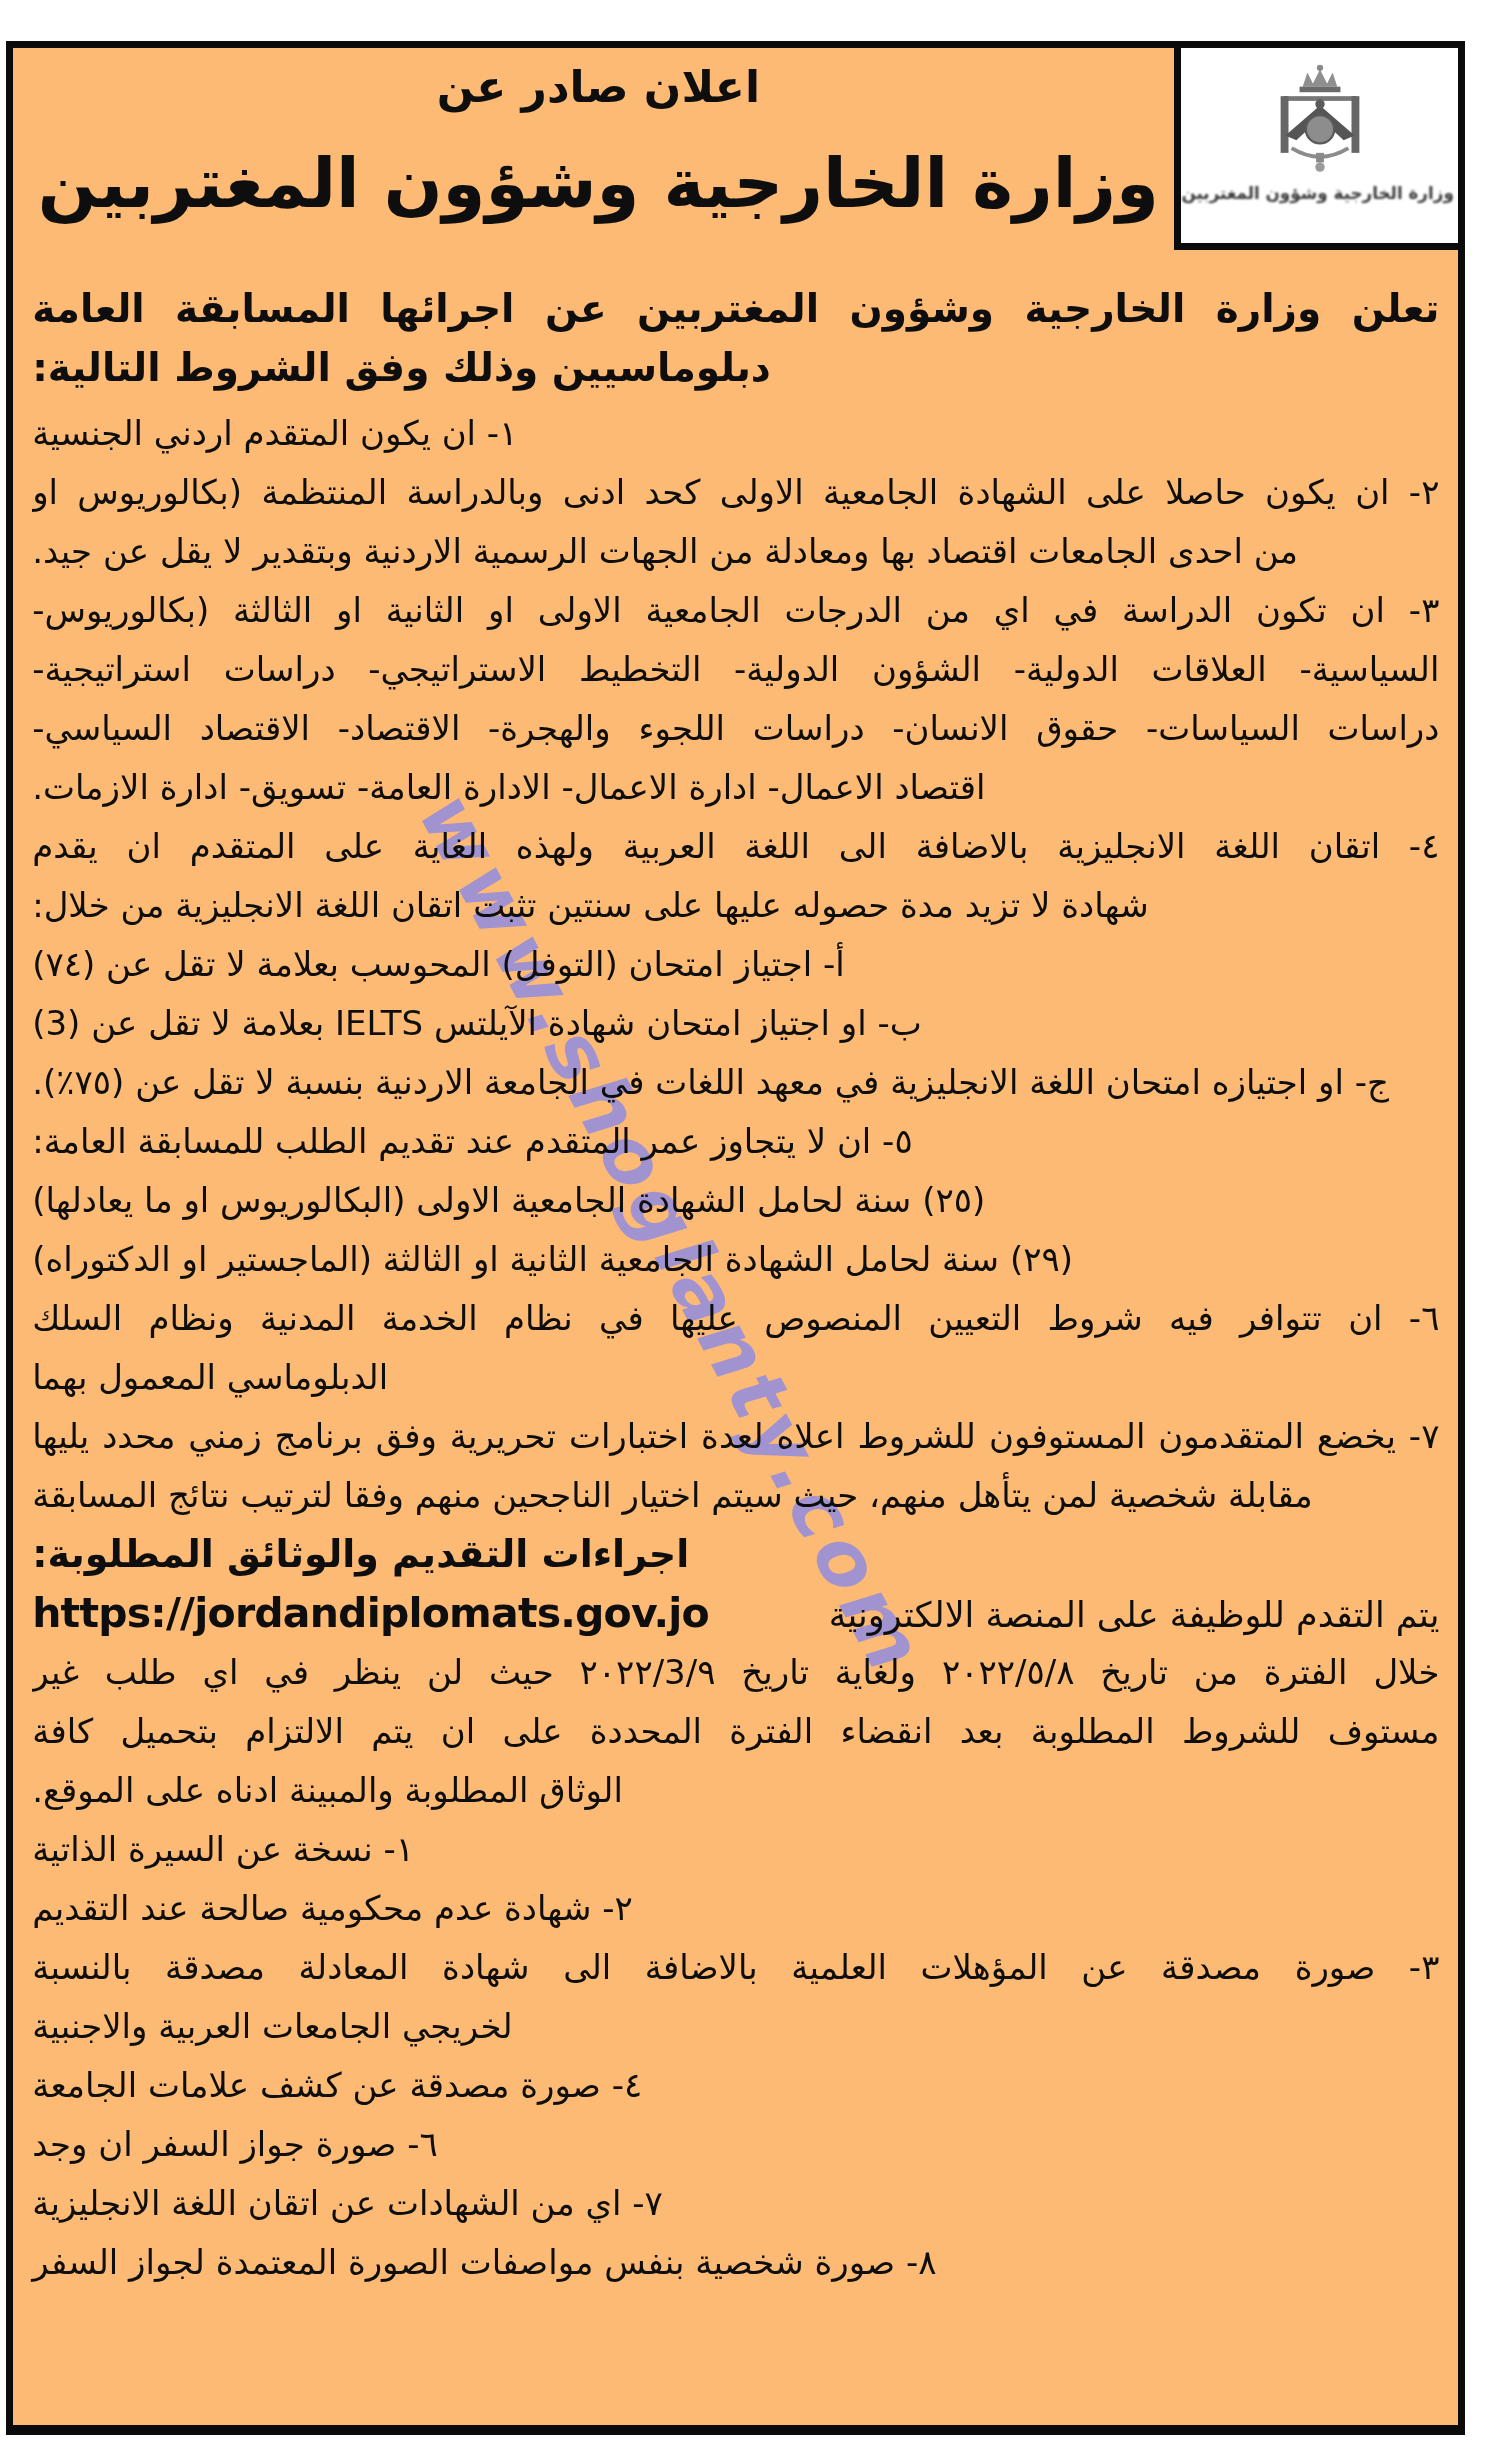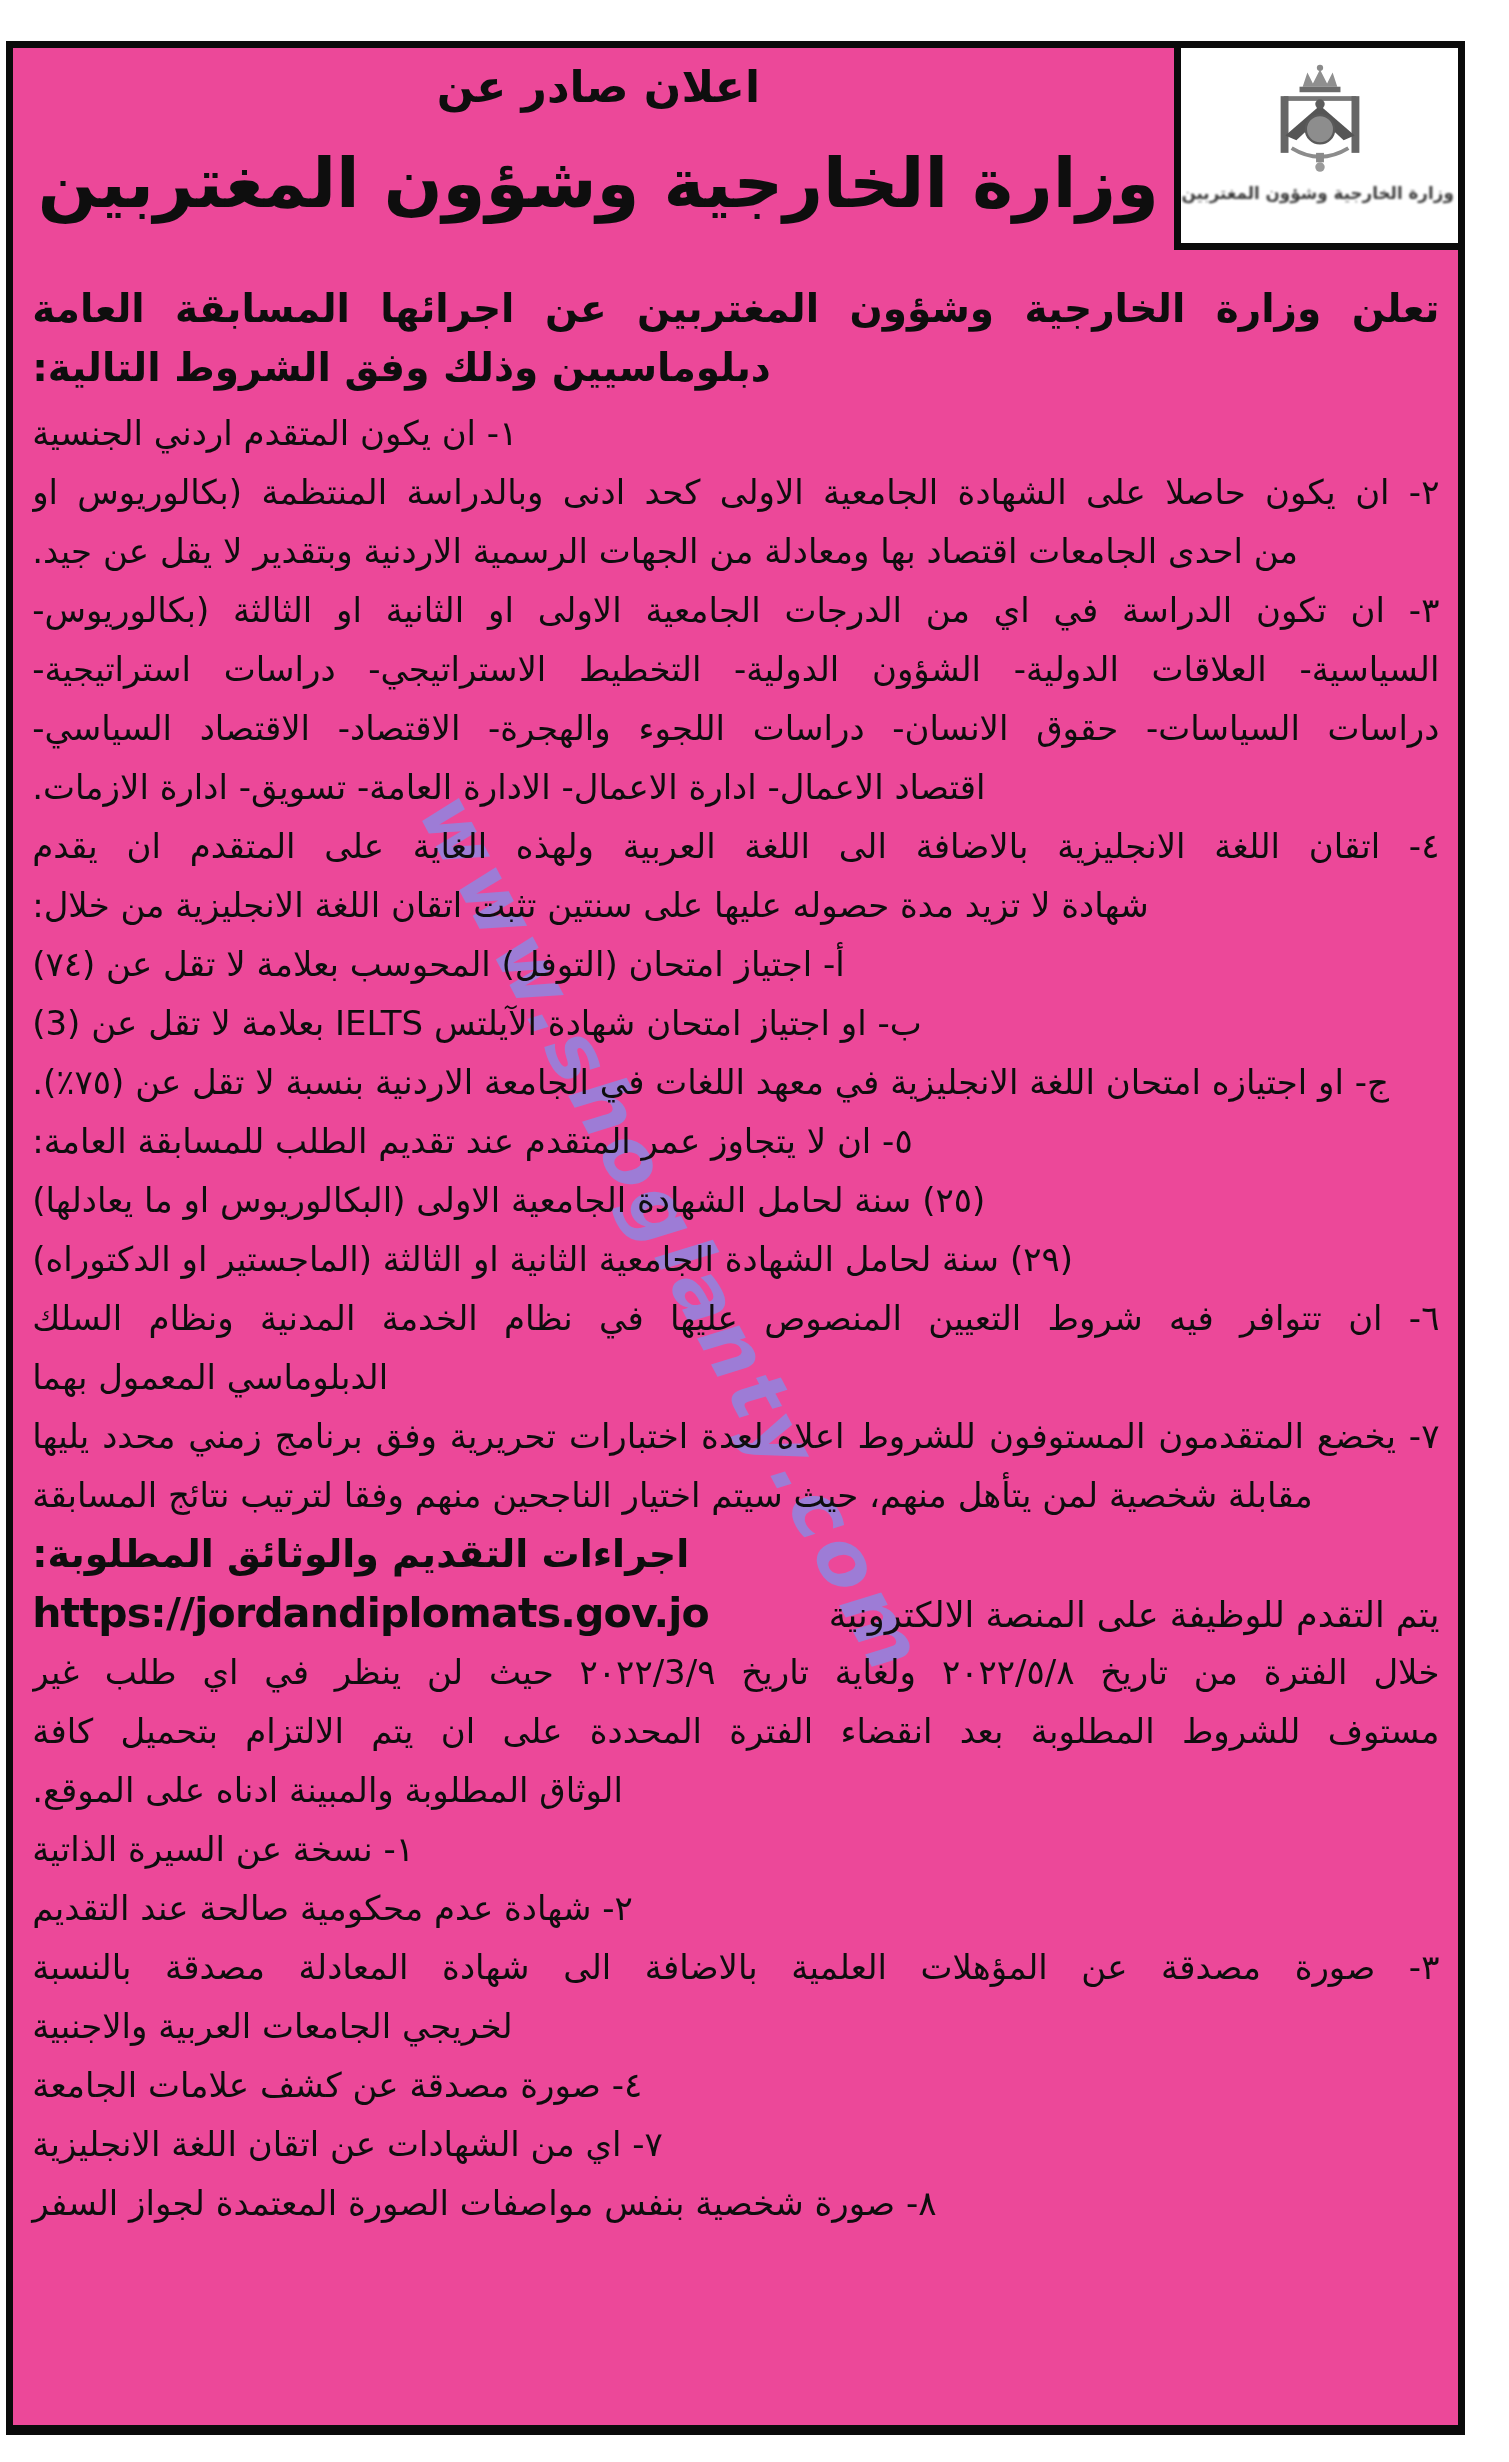--- a/index.html
+++ b/index.html
@@ -1,20 +1,20 @@
 <!DOCTYPE html>
 <html lang="ar" style="font-size:12.6px"><head>
 <meta charset="utf-8">
 <style>
   html,body{margin:0;padding:0;background:#ffffff;}
   .page{position:relative;width:1509px;height:2462px;background:#ffffff;overflow:hidden;
         font-family:"DejaVu Sans",sans-serif;color:#0e0e0e;}
   
   .frame{position:absolute;left:6.3px;top:41px;width:1445px;height:2377px;
-         border:7px solid #0b0b0b;border-bottom-width:10.2px;background:#ec4899;}
+         border:7px solid #0b0b0b;border-bottom-width:10.2px;background:#fdba74;}
   .content{position:absolute;left:12.6px;right:12.6px;top:0;bottom:0;direction:rtl;z-index:2;}
   .sec{position:absolute;left:6.3px;right:6.3px;}
   .hdr1{top:4.7px;font-size:44px;line-height:68px;font-weight:bold;text-align:center;
         margin-left:0;margin-right:275px;white-space:nowrap;}
   .hdr2{top:76px;font-size:69px;line-height:118px;font-weight:bold;text-align:center;
         margin-right:275px;white-space:nowrap;}
   .intro{top:227px;}
   .intro .line{line-height:68px;font-size:39px;font-weight:bold;}
   .bodysec{top:356px;}
   .line{height:59px;line-height:59px;font-size:34px;text-align:left;
@@ -102,19 +102,20 @@
             <span class="url">https://jordandiplomats.gov.jo</span>
           </div>
           <div class="line j">خلال الفترة من تاريخ ٢٠٢٢/٥/٨ ولغاية تاريخ ٢٠٢٢/3/٩ حيث لن ينظر في اي طلب غير</div>
           <div class="line j">مستوف للشروط المطلوبة بعد انقضاء الفترة المحددة على ان يتم الالتزام بتحميل كافة</div>
           <div class="line">الوثاق المطلوبة والمبينة ادناه على الموقع.</div>
           <div class="line">١- نسخة عن السيرة الذاتية</div>
           <div class="line">٢- شهادة عدم محكومية صالحة عند التقديم</div>
           <div class="line j">٣- صورة مصدقة عن المؤهلات العلمية بالاضافة الى شهادة المعادلة مصدقة بالنسبة</div>
           <div class="line">لخريجي الجامعات العربية والاجنبية</div>
           <div class="line">٤- صورة مصدقة عن كشف علامات الجامعة</div>
+          <div class="line">٦- صورة جواز السفر ان وجد</div>
           <div class="line">٧- اي من الشهادات عن اتقان اللغة الانجليزية</div>
           <div class="line">٨- صورة شخصية بنفس مواصفات الصورة المعتمدة لجواز السفر</div>
         </div>
     </div>
   </div>
 </div>
 
 
 </body></html>

